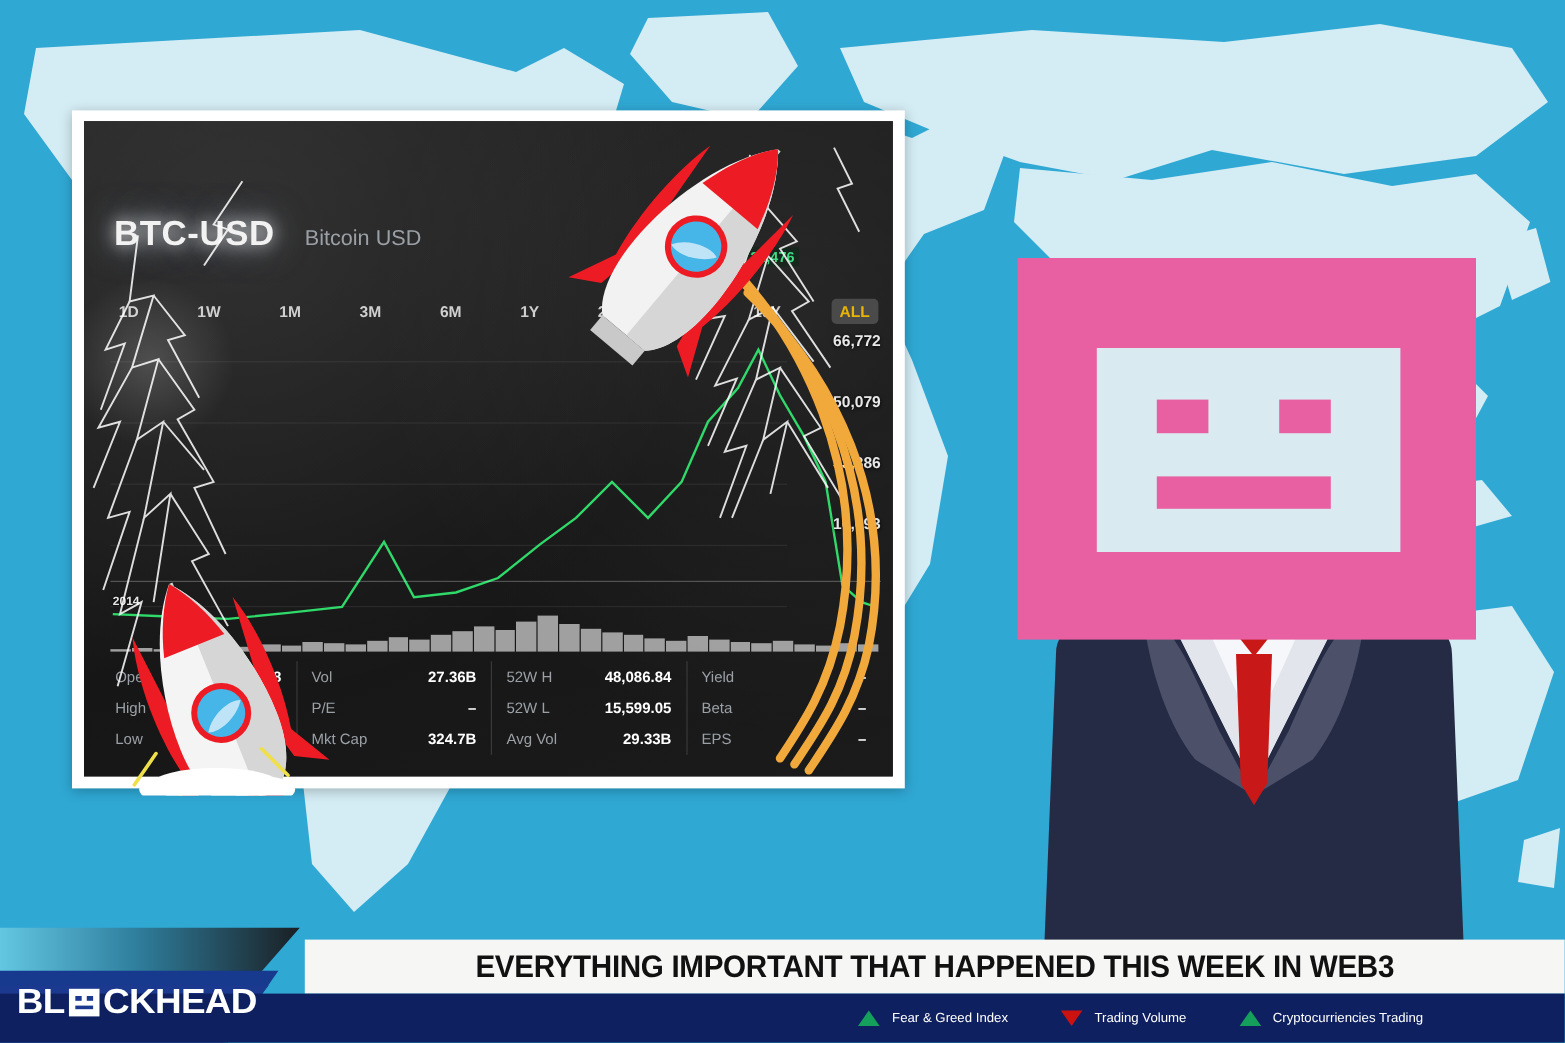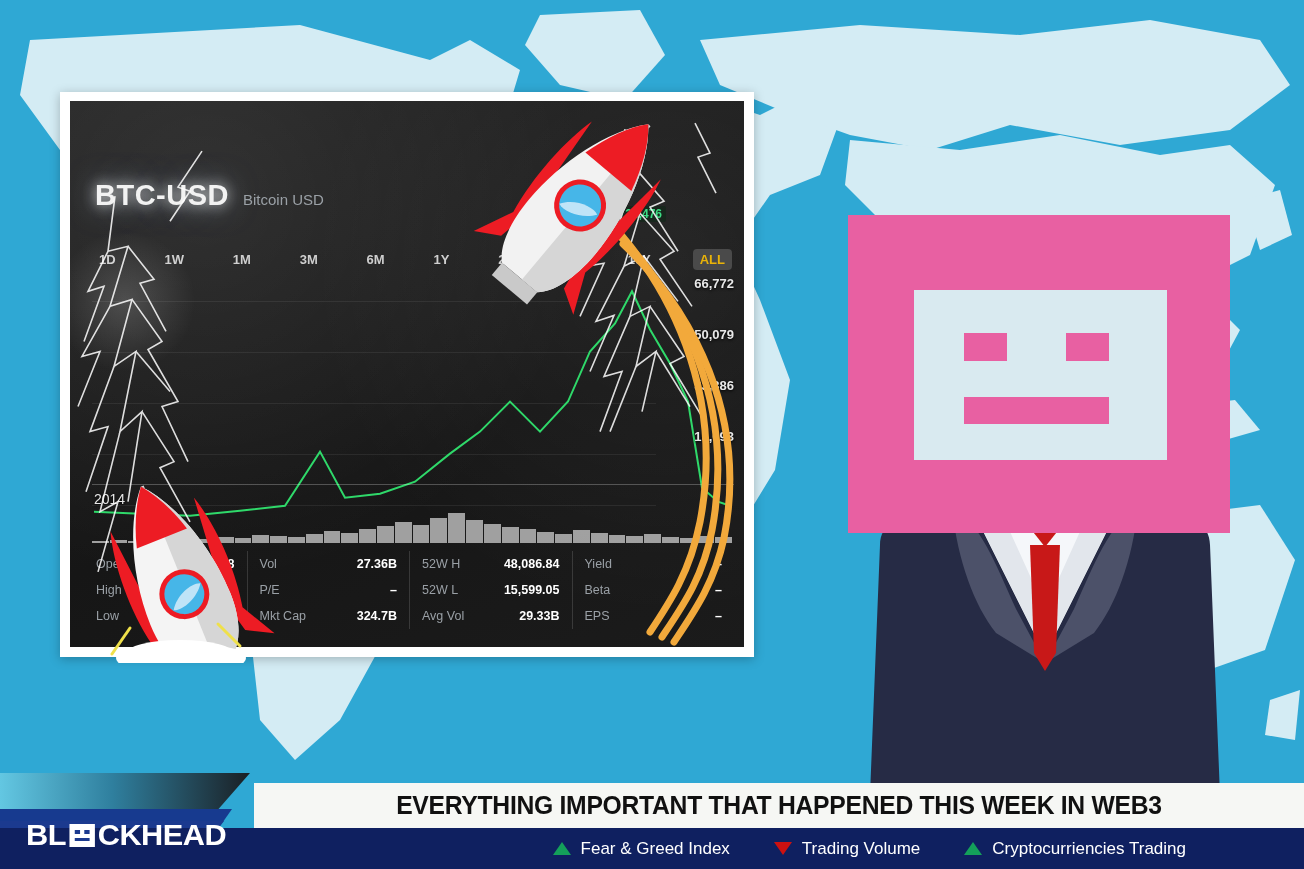--- a/index.html
+++ b/index.html
@@ -26,21 +26,21 @@
       radial-gradient(circle at 20% 18%, rgba(255,255,255,.08), transparent 55%),
       radial-gradient(circle at 88% 30%, rgba(255,255,255,.06), transparent 50%),
       linear-gradient(160deg,#242424 0%,#161616 60%,#1b1b1b 100%);
     overflow:hidden;
   }
   .ticker-head{ position:absolute; left:25px; top:78px; display:flex; align-items:baseline; gap:14px; }
   .ticker-sym{
     font-size:29px; font-weight:bold; color:#f2f2f2; letter-spacing:.5px;
     text-shadow:0 0 14px rgba(255,255,255,.85), 0 0 30px rgba(200,230,255,.5);
   }
-  .ticker-name{ font-size:15px; color:#9aa0a6; }
+  .ticker-name{ font-size:18px; color:#9aa0a6;margin-left:11px; }
 
   .range-row{
     position:absolute; left:22px; top:148px; width:640px;
     display:flex; justify-content:space-between; align-items:center;
   }
   .range-btn{
     font-size:13px; font-weight:bold; color:#cfcfcf; padding:3px 7px; border-radius:4px;
   }
   .range-btn.active{ background:#4a4a4a; color:#eab308; }
 
@@ -50,21 +50,21 @@
     text-shadow:0 1px 3px #000;
   }
   .grid-line{ position:absolute; left:22px; right:88px; height:1px; background:rgba(255,255,255,.07); }
 
   .price-badge{
     position:absolute; right:78px; top:105px; font-size:12px; font-weight:bold;
     color:#3ddc84; background:rgba(10,40,20,.5); padding:1px 4px; border-radius:2px;
   }
 
   .xaxis-label{
-    position:absolute; left:24px; bottom:140px; font-size:14px; font-weight:normal;
+    position:absolute; left:24px; bottom:140px; font-size:10px; font-weight:bold;
     color:#e6e6e6; text-shadow:0 1px 3px #000;
   }
   .xaxis-rule{ position:absolute; left:22px; right:10px; bottom:162px; height:1px; background:rgba(255,255,255,.25); }
 
   svg.price-line{ position:absolute; left:0; top:0; width:100%; height:100%; }
 
   
   .vol-wrap{ position:absolute; left:22px; right:12px; bottom:104px; height:34px; display:flex; align-items:flex-end; gap:1px; }
   .vol-wrap i{ flex:1 1 auto; background:#b9b9b9; opacity:.85; display:block; }
 
@@ -118,27 +118,27 @@
     display:flex; align-items:center; justify-content:center;
   }
   .banner-head span{
     font-size:26px; font-weight:bold; color:#111; letter-spacing:-.3px;
     transform:scaleX(.95); white-space:nowrap;
   }
   .banner-strip{
     position:absolute; left:0; right:0; bottom:0; height:41px; background:#0f2060;
     display:flex; align-items:center; justify-content:flex-end; gap:44px; padding-right:118px;
   }
-  .tick{ display:flex; align-items:center; gap:10px; color:#fff; font-size:17px; white-space:nowrap; }
+  .tick{ display:flex; align-items:center; gap:10px; color:#fff; font-size:11px; white-space:nowrap; }
   .arw{ width:0;height:0;border-left:9px solid transparent;border-right:9px solid transparent; }
   .arw.up{ border-bottom:13px solid #14a05a; }
   .arw.dn{ border-top:13px solid #cc1111; }
 
   .logo-box{
-    position:absolute; left:12px; bottom:0; width:262px; height:86px; z-index:11;
+    position:absolute; left:0; bottom:0; width:262px; height:86px; z-index:11;
     overflow:hidden;
   }
   .logo-text{
     position:absolute; left:14px; bottom:17px; display:flex; align-items:center; gap:1px;
     font-size:29px; font-weight:bold; color:#fff; letter-spacing:-.5px;
     transform:scaleX(1.06); transform-origin:left bottom;
   }
   .logo-o{
     display:inline-block; width:24px; height:23px; background:#fff; position:relative; margin:0 2px;
   }

